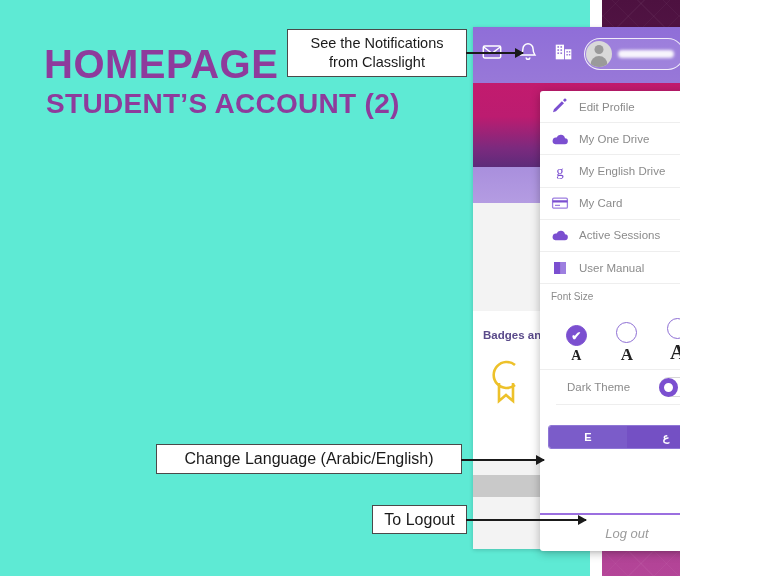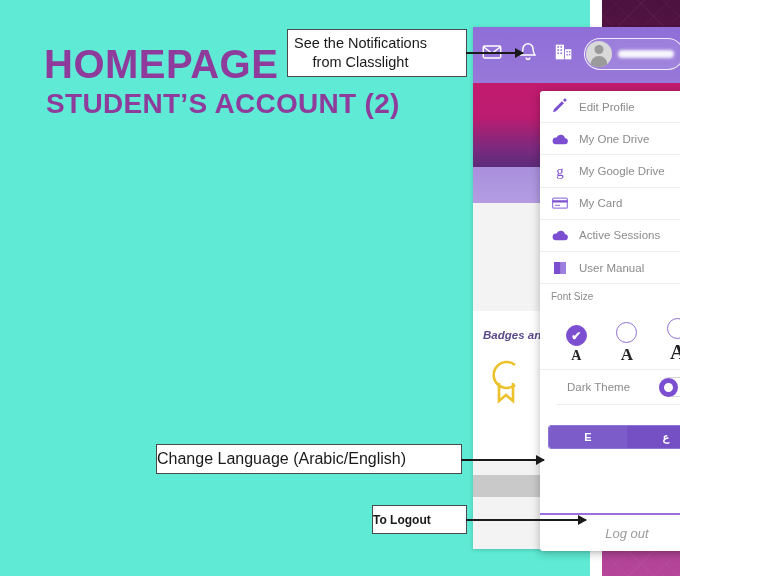--- a/index.html
+++ b/index.html
@@ -59,42 +59,41 @@
   }
 
   
   .callout {
     position: absolute;
     background: #ffffff;
     border: 1.4px solid #4a4a4a;
     box-sizing: border-box;
     display: flex;
     align-items: center;
-    justify-content: flex-start;
+    justify-content: center;
     text-align: center;
     color: #1a1a1a;
     z-index: 40;
   }
   .callout-notif {
     left: 287px; top: 29px;
     width: 180px; height: 48px;
     font-size: 14.5px;
     line-height: 1.28;
     padding: 0 6px;
   }
   .callout-lang {
     left: 156px; top: 444px;
     width: 306px; height: 30px;
     font-size: 16px;
   }
   .callout-logout {
     left: 372px; top: 505px;
     width: 95px; height: 29px;
-    font-size: 12px;
-    font-weight: bold;
+    font-size: 16px;
   }
 
   
   .arrow {
     position: absolute;
     height: 2px;
     background: #1a1a1a;
     z-index: 41;
   }
   .arrow::after {
@@ -212,21 +211,20 @@
     width: 217px; height: 150px;
     background: #ffffff;
   }
   .badges-title {
     position: absolute;
     left: 10px; top: 18px;
     font-size: 11.5px;
     font-weight: bold;
     color: #5a4a8a;
     white-space: nowrap;
-    font-style: italic;
   }
   .badge-icon {
     position: absolute;
     left: 12px; top: 46px;
     width: 42px; height: 48px;
   }
   .grey-strip {
     position: absolute;
     left: 0; top: 272px;
     width: 217px; height: 22px;
@@ -470,21 +468,21 @@
       </span>
       <span class="mi-label">My One Drive</span>
     </div>
 
     <div class="menu-item">
       <span class="mi-icon">
         <svg viewBox="0 0 18 18">
             <text x="9" y="14" text-anchor="middle" font-family="Liberation Serif, serif" font-size="15" fill="#7b4fd0">g</text>
           </svg>
       </span>
-      <span class="mi-label">My Google Drive</span>
+      <span class="mi-label">My English Drive</span>
     </div>
 
     <div class="menu-item">
       <span class="mi-icon">
         <svg viewBox="0 0 18 18" fill="none" stroke="#9d7fe0" stroke-width="1.3">
           <rect x="1.6" y="4.2" width="14.8" height="10" rx="1.3"></rect>
           <line x1="1.6" y1="7.4" x2="16.4" y2="7.4" stroke="#7b4fd0" stroke-width="2.2"></line>
           <line x1="4" y1="11.4" x2="9" y2="11.4"></line>
         </svg>
       </span>

